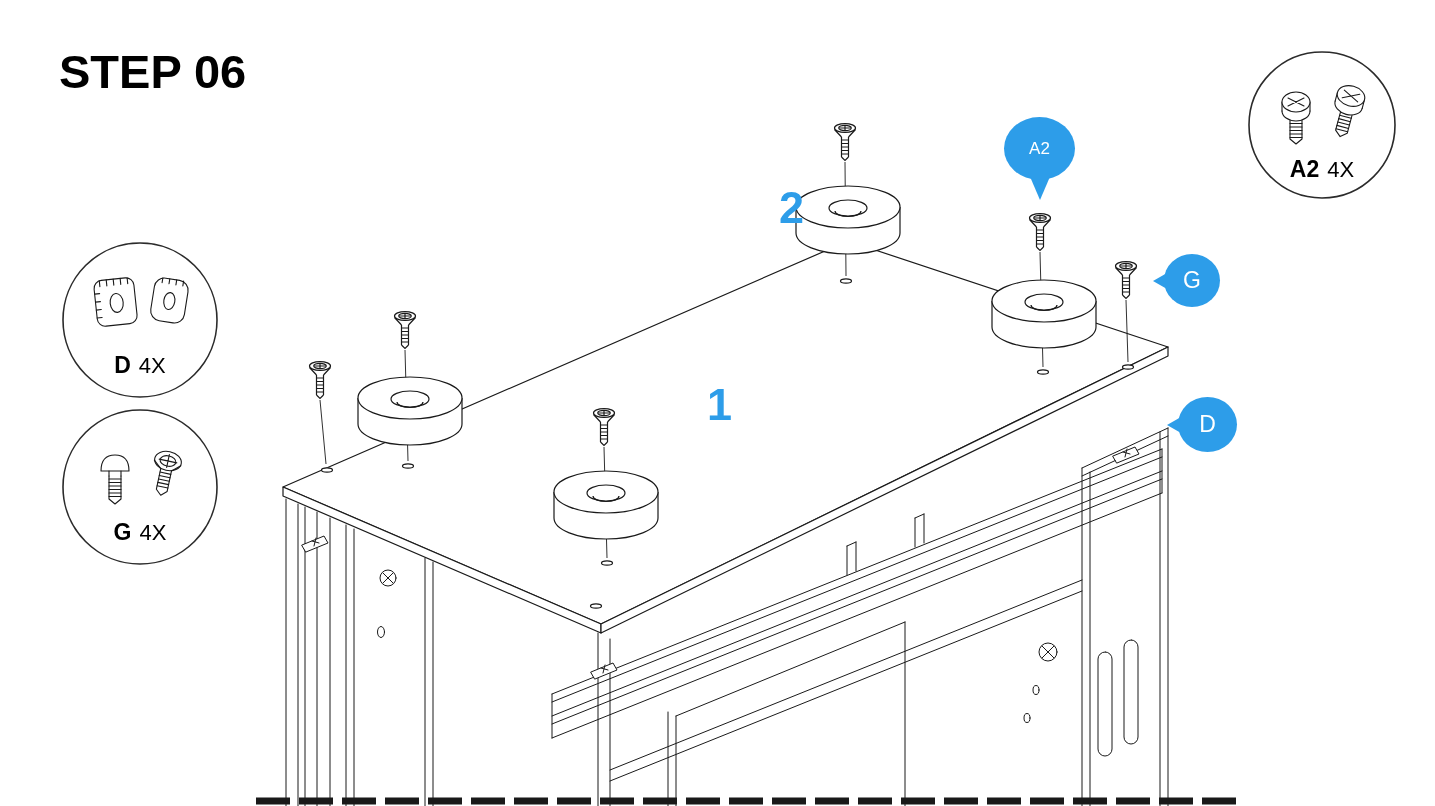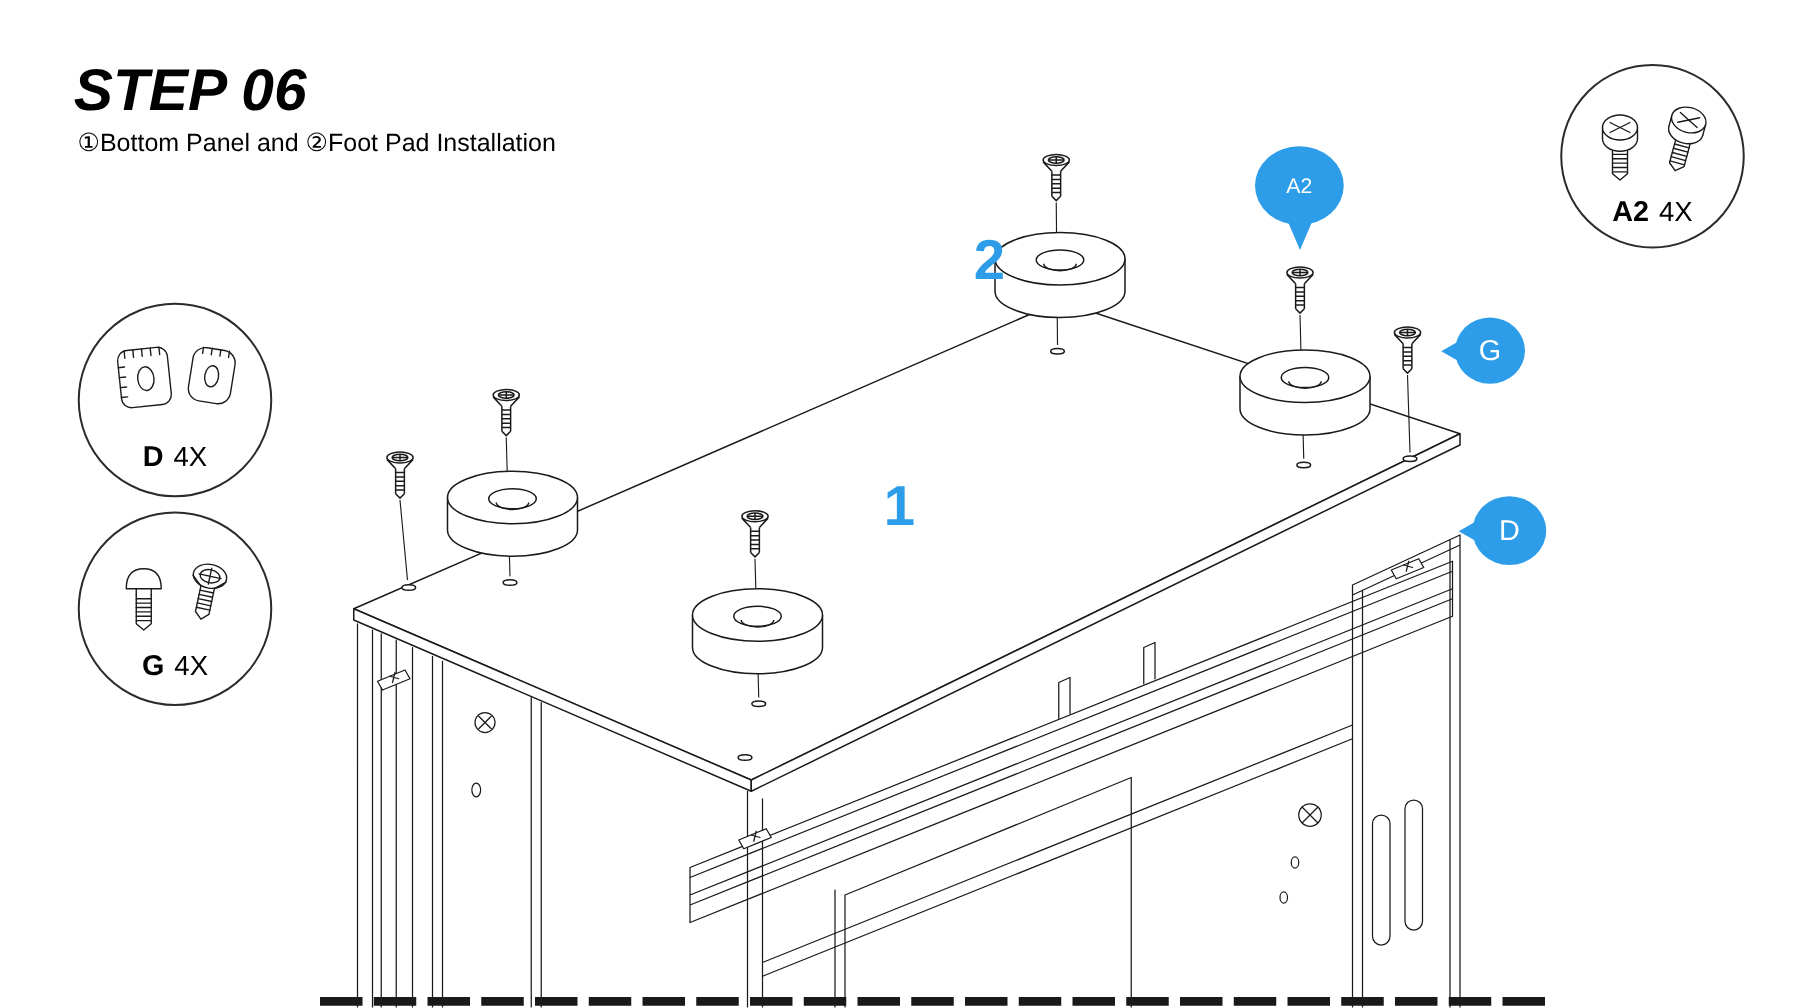--- a/index.html
+++ b/index.html
@@ -2,21 +2,21 @@
 <html><head>
 <meta charset="utf-8">
 <style>
   * { margin: 0; padding: 0; box-sizing: border-box; }
   html, body { width: 1435px; height: 806px; background: #fff; }
   body { font-family: "Liberation Sans", sans-serif; position: relative; overflow: hidden; }
   .page { position: absolute; inset: 0; background: #fff; }
   .art { position: absolute; left: 0; top: 0; }
 
   .step-title { position: absolute; left: 59px; top: 44px; font-size: 47px; font-weight: bold;
-                font-style: italic; color: #000; white-space: nowrap; text-align: right; }
+                color: #000; white-space: nowrap; text-align: right; }
   .step-subtitle { position: absolute; left: 62px; top: 102px; font-size: 20px; color: #000; white-space: nowrap; }
 
   .legend-label { position: absolute; display: flex; align-items: baseline; justify-content: center; gap: 8px; color: #000; }
   .legend-label .code { font-weight: bold; font-size: 23px; }
   .legend-label .qty  { font-size: 22px; }
   .label-d  { left: 63px;  top: 352px; width: 154px; }
   .label-g  { left: 63px;  top: 519px; width: 154px; }
   .label-a2 { left: 1249px; top: 156px; width: 146px; }
 
   .balloon { position: absolute; background: #2d9de9; border-radius: 50%; display: flex;
@@ -176,21 +176,20 @@
         <path d="M-14,9 A14,10 0 0 0 14,9"></path>
         <ellipse cx="0" cy="0" rx="14" ry="10" fill="#fff"></ellipse>
         <path d="M-8,-4 L8,4 M-8,4 L8,-4"></path>
         <path d="M-6,18.5 V37 M6,18.5 V37 M-6,37 L0,42 L6,37"></path>
         <path d="M-6,21.5 H6 M-6,25 H6 M-6,28.5 H6 M-6,32 H6 M-6,35.5 H6"></path>
       </g>
     </g>
   </svg>
 
   <h1 class="step-title">STEP 06</h1>
-  <p class="step-subtitle">①Bottom Panel and ②Foot Pad Installation</p>
 
   <div class="legend-label label-d">
     <span class="code">D</span>
     <span class="qty">4X</span>
   </div>
   <div class="legend-label label-g">
     <span class="code">G</span>
     <span class="qty">4X</span>
   </div>
   <div class="legend-label label-a2">

